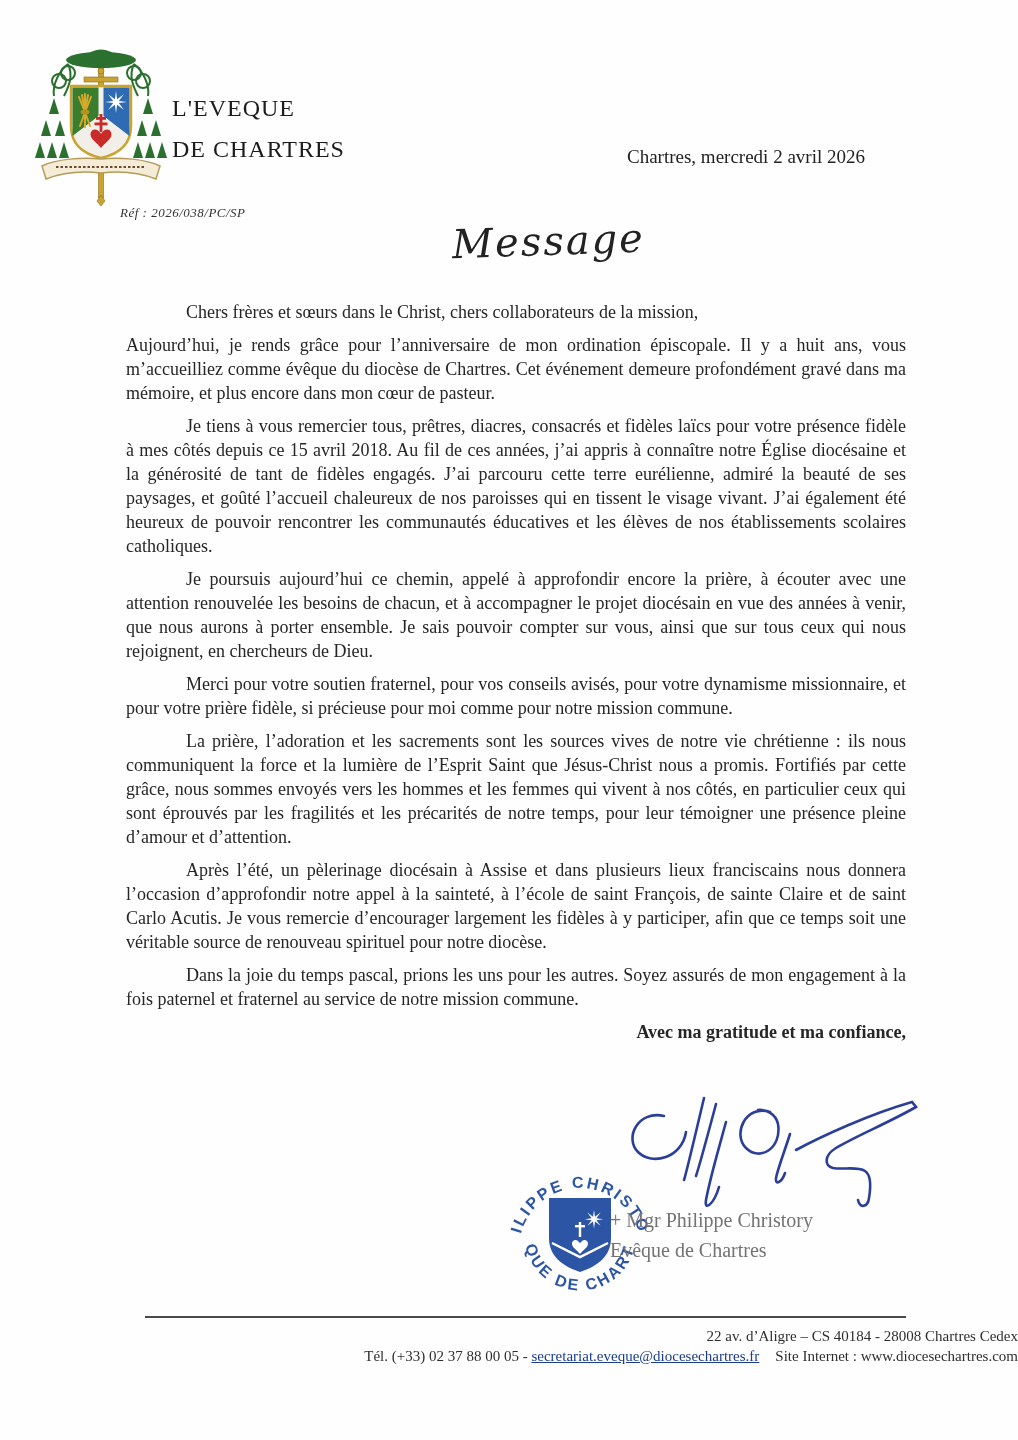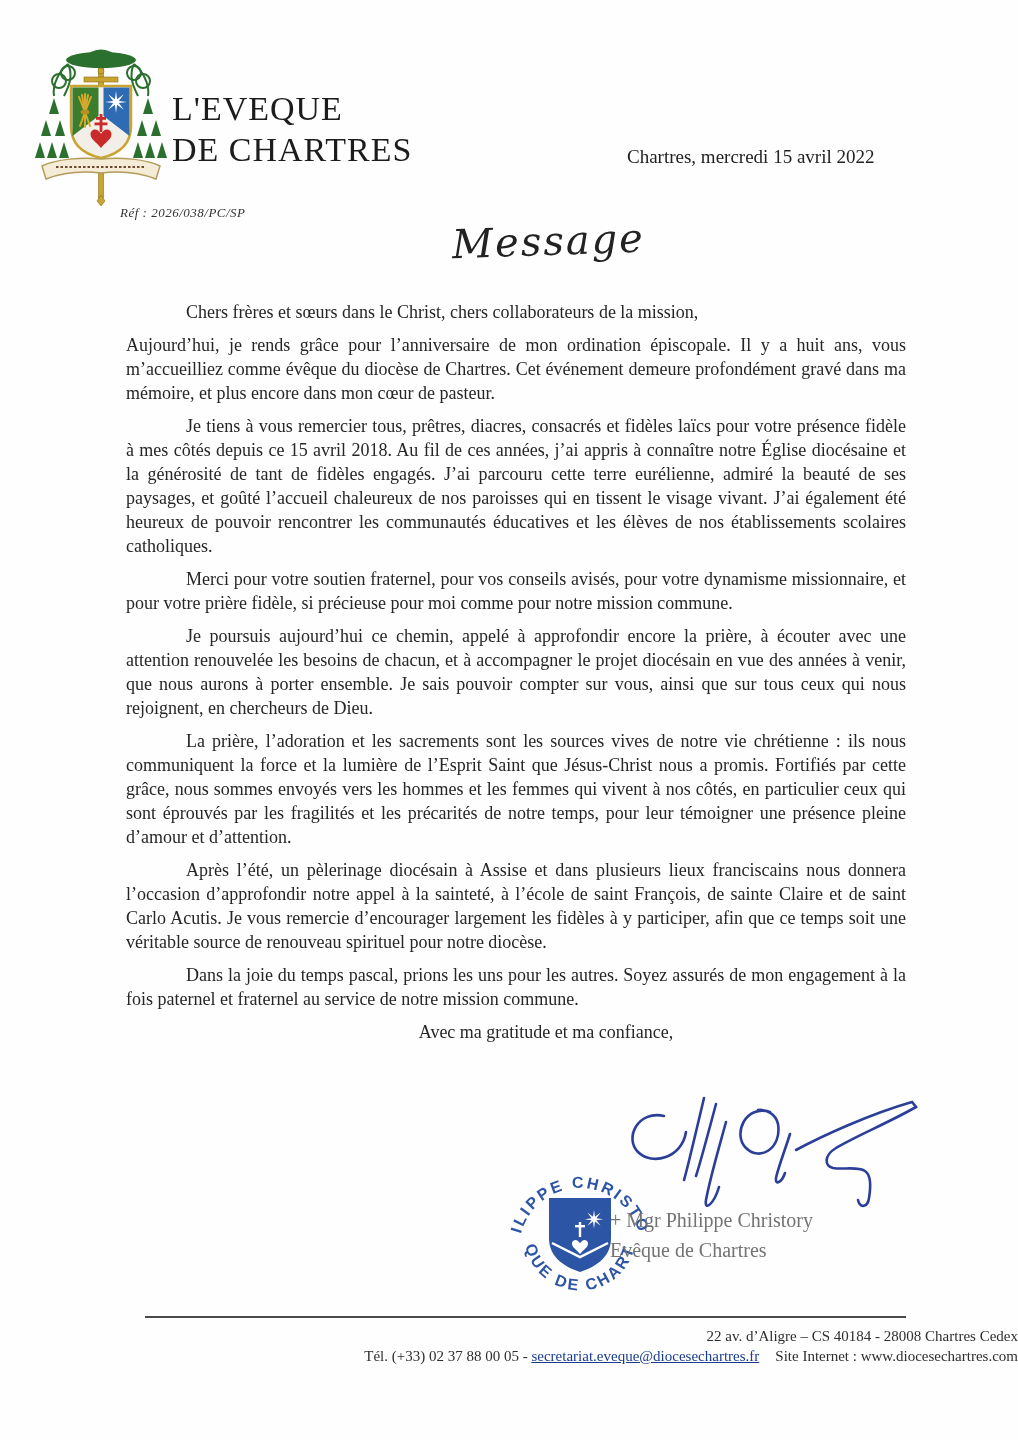--- a/index.html
+++ b/index.html
@@ -9,40 +9,40 @@
     margin:0 auto;
     background:#fefefe;
     font-family:"Liberation Serif","DejaVu Serif",serif;
     color:#2a2a2a;
     overflow:hidden;
   }
   
   .crest{position:absolute;left:34px;top:40px;width:134px;height:166px;}
   .org-title{
     position:absolute;left:172px;top:88px;
-    font-size:34px;line-height:41px;letter-spacing:1px;
+    font-size:24px;line-height:41px;letter-spacing:1px;
     color:#1c1c1c;
   }
   .dateline{position:absolute;left:627px;top:146px;font-size:19px;color:#222;}
   .ref{position:absolute;left:120px;top:205px;font-style:italic;font-size:13px;color:#333;letter-spacing:0.5px;}
   .message-title{
     position:absolute;left:452px;top:218px;
     font-family:"DejaVu Serif",serif;
     font-style:italic;font-size:40px;color:#222;
     transform:rotate(-2deg);letter-spacing:2px;
   }
   
   .body-text{
     position:absolute;left:118px;top:300px;width:788px;
     font-size:18px;line-height:24px;text-align:justify;
     color:#262626;
   }
   .body-text p{margin:0 0 9px 8px;}
   .body-text p.indent{text-indent:60px;}
-  .body-text p.no-justify{text-align:center;}
+  .body-text p.no-justify{text-align:right;font-weight:bold;}
   
   .stamp{position:absolute;left:495px;top:1150px;width:170px;height:170px;}
   .signature-ink{position:absolute;left:618px;top:1082px;width:312px;height:150px;}
   .signer{
     position:absolute;right:108px;top:1205px;width:300px;
     text-align:left;font-size:20px;line-height:30px;color:#737373;
   }
   .signer .line2{padding-right:12px;}
   
   .footer-rule{position:absolute;left:145px;right:112px;top:1316px;border-top:2px solid #4a4a4a;}
@@ -122,30 +122,30 @@
 
     <path d="M8,126 C22,119 48,117 67,119 C86,117 112,119 126,126 L122,139 C104,132 84,131 67,133 C50,131 30,132 12,139 Z" fill="#f4ecd6" stroke="#b49b5a" stroke-width="1.5"></path>
     <path d="M22,127 L112,127" stroke="#6b4a2f" stroke-width="2.2" stroke-dasharray="2.5,2" fill="none"></path>
   </svg>
 
   <div class="org-title">
     <div>L'EVEQUE</div>
     <div>DE CHARTRES</div>
   </div>
 
-  <div class="dateline">Chartres, mercredi 15 avril 2022</div>
+  <div class="dateline">Chartres, mercredi 2 avril 2026</div>
   <div class="ref">Réf : 2026/038/PC/SP</div>
   <div class="message-title">Message</div>
 
   <div class="body-text">
     <p class="indent">Chers frères et sœurs dans le Christ, chers collaborateurs de la mission,</p>
     <p>Aujourd’hui, je rends grâce pour l’anniversaire de mon ordination épiscopale. Il y a huit ans, vous m’accueilliez comme évêque du diocèse de Chartres. Cet événement demeure profondément gravé dans ma mémoire, et plus encore dans mon cœur de pasteur.</p>
     <p class="indent">Je tiens à vous remercier tous, prêtres, diacres, consacrés et fidèles laïcs pour votre présence fidèle à mes côtés depuis ce 15 avril 2018. Au fil de ces années, j’ai appris à connaître notre Église diocésaine et la générosité de tant de fidèles engagés. J’ai parcouru cette terre eurélienne, admiré la beauté de ses paysages, et goûté l’accueil chaleureux de nos paroisses qui en tissent le visage vivant. J’ai également été heureux de pouvoir rencontrer les communautés éducatives et les élèves de nos établissements scolaires catholiques.</p>
+    <p class="indent">Je poursuis aujourd’hui ce chemin, appelé à approfondir encore la prière, à écouter avec une attention renouvelée les besoins de chacun, et à accompagner le projet diocésain en vue des années à venir, que nous aurons à porter ensemble. Je sais pouvoir compter sur vous, ainsi que sur tous ceux qui nous rejoignent, en chercheurs de Dieu.</p>
     <p class="indent">Merci pour votre soutien fraternel, pour vos conseils avisés, pour votre dynamisme missionnaire, et pour votre prière fidèle, si précieuse pour moi comme pour notre mission commune.</p>
-    <p class="indent">Je poursuis aujourd’hui ce chemin, appelé à approfondir encore la prière, à écouter avec une attention renouvelée les besoins de chacun, et à accompagner le projet diocésain en vue des années à venir, que nous aurons à porter ensemble. Je sais pouvoir compter sur vous, ainsi que sur tous ceux qui nous rejoignent, en chercheurs de Dieu.</p>
     <p class="indent">La prière, l’adoration et les sacrements sont les sources vives de notre vie chrétienne : ils nous communiquent la force et la lumière de l’Esprit Saint que Jésus-Christ nous a promis. Fortifiés par cette grâce, nous sommes envoyés vers les hommes et les femmes qui vivent à nos côtés, en particulier ceux qui sont éprouvés par les fragilités et les précarités de notre temps, pour leur témoigner une présence pleine d’amour et d’attention.</p>
     <p class="indent">Après l’été, un pèlerinage diocésain à Assise et dans plusieurs lieux franciscains nous donnera l’occasion d’approfondir notre appel à la sainteté, à l’école de saint François, de sainte Claire et de saint Carlo Acutis. Je vous remercie d’encourager largement les fidèles à y participer, afin que ce temps soit une véritable source de renouveau spirituel pour notre diocèse.</p>
     <p class="indent">Dans la joie du temps pascal, prions les uns pour les autres. Soyez assurés de mon engagement à la fois paternel et fraternel au service de notre mission commune.</p>
     <p class="indent no-justify">Avec ma gratitude et ma confiance,</p>
   </div>
 
   <svg class="stamp" viewBox="0 0 170 170" aria-hidden="true">
     <defs>
       <path id="arcTop" d="M 25,88 A 61,61 0 0 1 145,88"></path>
       <path id="arcBottom" d="M 30,95 A 56,56 0 0 0 140,95"></path>

